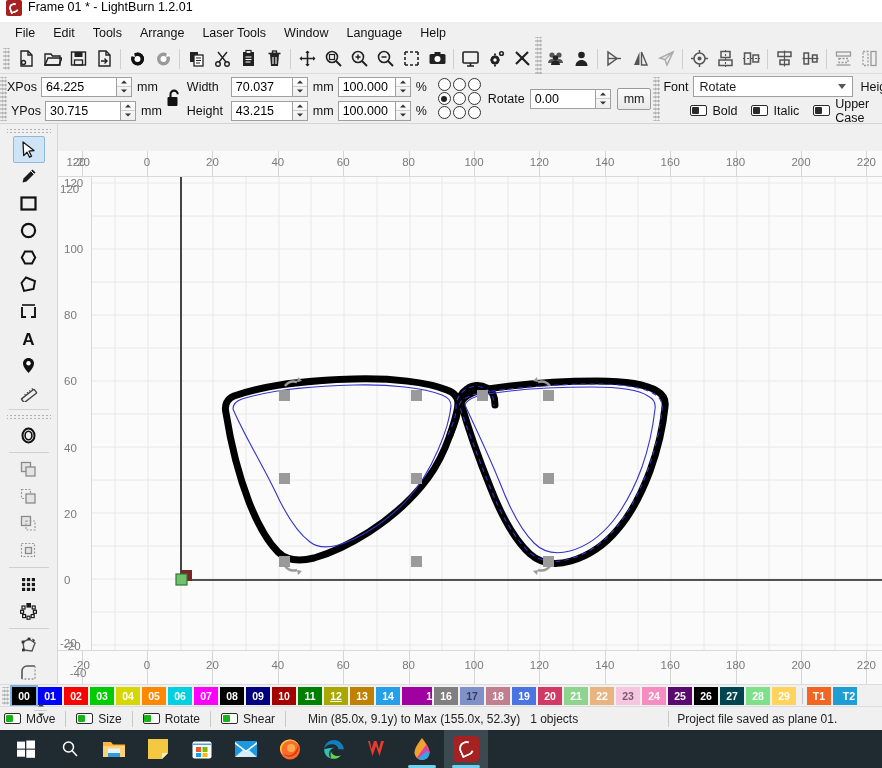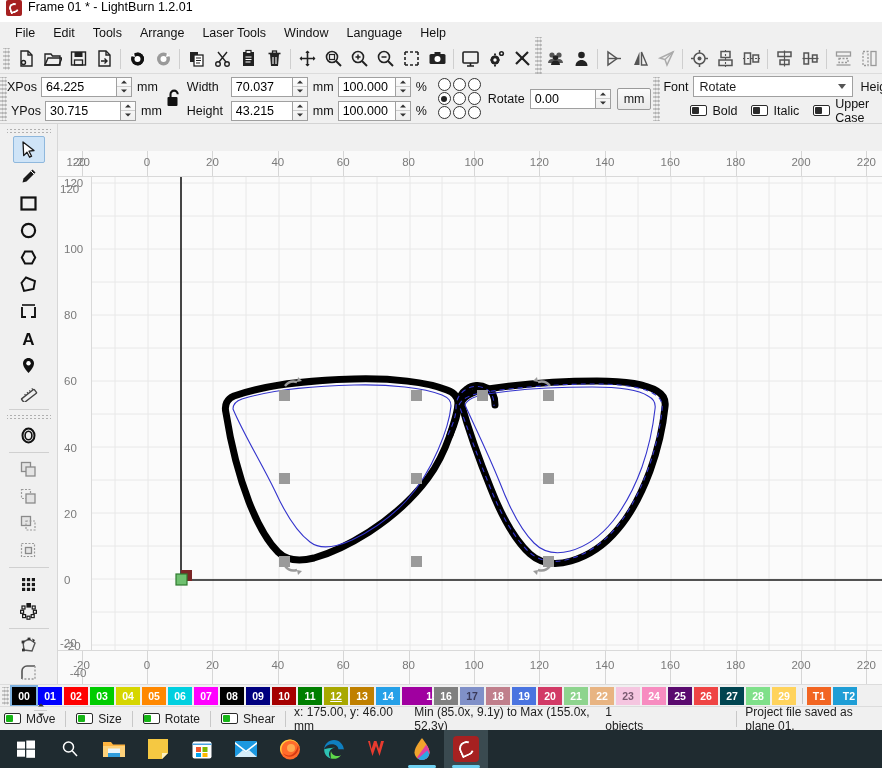--- a/index.html
+++ b/index.html
@@ -891,21 +891,21 @@
         <div class="sw" style="background: rgb(128, 128, 128); color: rgb(255, 255, 255);">16</div>
         <div class="sw" style="background: rgb(128, 144, 200); color: rgb(58, 58, 90);">17</div>
         <div class="sw" style="background: rgb(192, 127, 140); color: rgb(255, 255, 255);">18</div>
         <div class="sw" style="background: rgb(74, 116, 224); color: rgb(255, 255, 255);">19</div>
         <div class="sw" style="background: rgb(210, 58, 102); color: rgb(255, 255, 255);">20</div>
         <div class="sw" style="background: rgb(142, 212, 142); color: rgb(255, 255, 255);">21</div>
         <div class="sw" style="background: rgb(232, 180, 130); color: rgb(255, 255, 255);">22</div>
         <div class="sw" style="background: rgb(245, 198, 224); color: rgb(122, 90, 112);">23</div>
         <div class="sw" style="background: rgb(247, 140, 192); color: rgb(255, 255, 255);">24</div>
         <div class="sw" style="background: rgb(90, 10, 110); color: rgb(255, 255, 255);">25</div>
-        <div class="sw" style="background: #ef4444; color: rgb(255, 255, 255);">26</div>
+        <div class="sw" style="background: #000000; color: rgb(255, 255, 255);">26</div>
         <div class="sw" style="background: rgb(0, 68, 80); color: rgb(255, 255, 255);">27</div>
         <div class="sw" style="background: rgb(127, 224, 138); color: rgb(255, 255, 255);">28</div>
         <div class="sw" style="background: rgb(255, 211, 92); color: rgb(255, 255, 255);">29</div>
         <div class="pal-sep"></div>
         <div class="sw" style="background: rgb(242, 101, 34); color: rgb(255, 255, 255);">T1</div>
         <div class="sw" style="background: rgb(31, 158, 214); color: rgb(255, 255, 255); padding-left: 8px;">T2</div>
       </div>
   </div>
 
   <div class="statusbar">
@@ -930,21 +930,20 @@
       <span>Rotate</span>
     </span>
     <span class="st-sep"></span>
     <span class="st-item">
       <span class="toggle green">
           <i></i>
         </span>
       <span>Shear</span>
     </span>
     <span class="st-sep"></span>
-    <span style="margin-left:2px">x: 175.00, y: 46.00 mm</span>
     <span style="margin-left:16px">Min (85.0x, 9.1y) to Max (155.0x, 52.3y)</span>
     <span style="margin-left:10px">1 objects</span>
     <span class="st-sep" style="margin-left:90px"></span>
     <span style="margin-left:2px">Project file saved as plane 01.</span>
   </div>
 
   <div class="taskbar">
     <div class="tb-app">
       <svg width="20" height="20" viewBox="0 0 20 20">
           <g fill="#fff">

